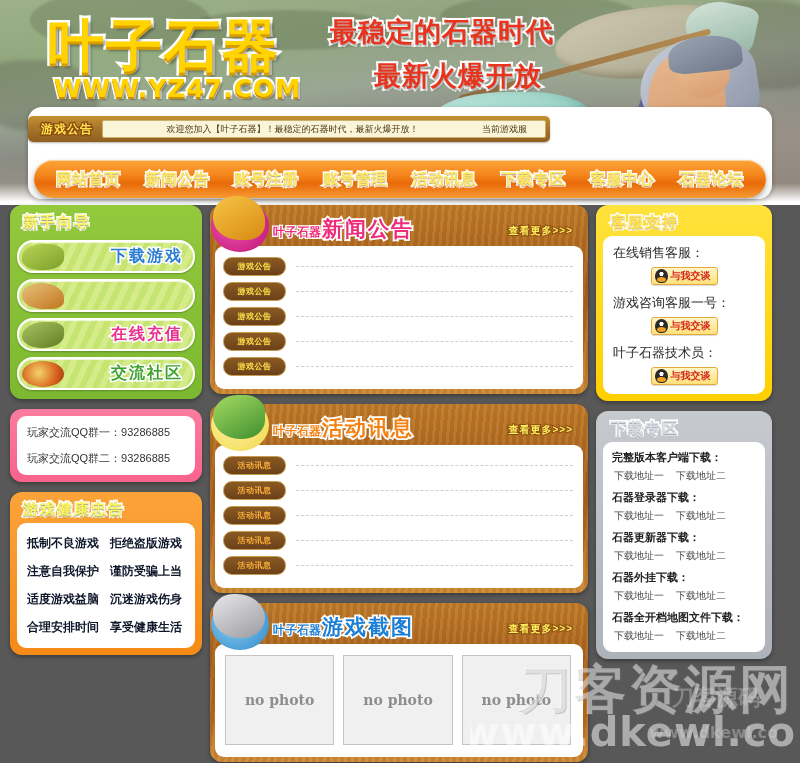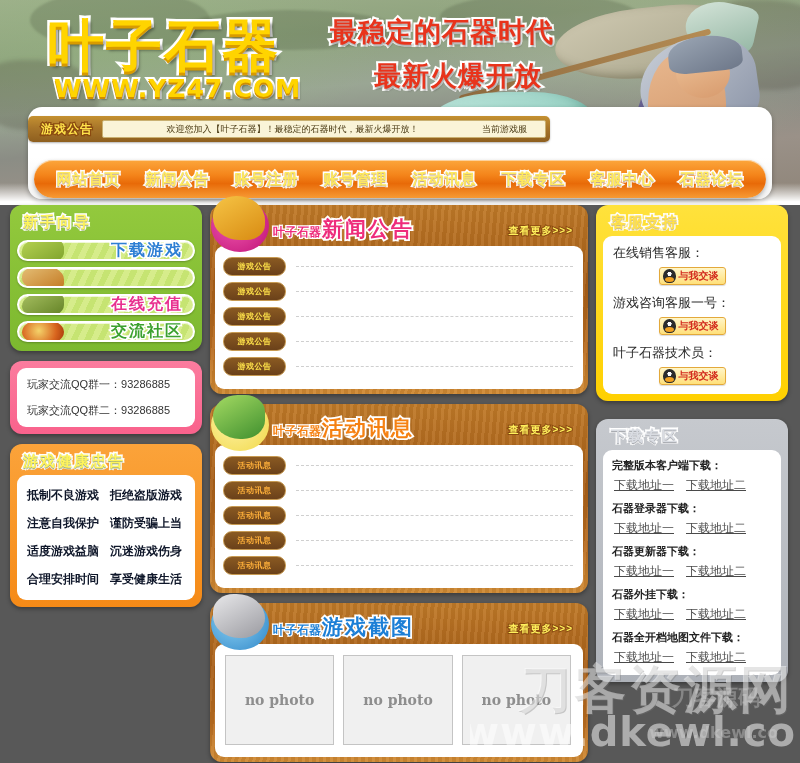--- a/index.html
+++ b/index.html
@@ -169,37 +169,37 @@
     text-shadow: 0 1px 1px rgba(120,60,0,.5);
     cursor: pointer; white-space: nowrap;
     font-family: "DejaVu Sans", sans-serif;
   }
 
   
   .page { position: absolute; left: 0; top: 205px; width: 800px; }
   .cols { display: flex; gap: 8px; padding: 0 10px; align-items: flex-start; }
   .col-left  { width: 192px; display: flex; flex-direction: column; gap: 10px; }
   .col-mid   { width: 378px; display: flex; flex-direction: column; gap: 10px; }
-  .col-right { width: 192px; display: flex; flex-direction: column; gap: 18px; }
+  .col-right { width: 176px; display: flex; flex-direction: column; gap: 10px; }
 
   
   .card { border-radius: 12px; padding: 7px; box-shadow: 0 2px 4px rgba(0,0,0,.35); }
   .card-inner { background: #fff; border-radius: 9px; }
 
   
   .card-green { background: linear-gradient(to bottom,#93C93D,#7CB82F); }
   .card-title-plain {
     font-size: 15px; font-weight: bold; letter-spacing: 2px;
     color: #FFF45B; -webkit-text-stroke: 3px #ffffff; paint-order: stroke fill;
     text-shadow: 0 1px 1px rgba(60,90,10,.6);
     padding: 1px 0 4px 6px; font-family: "DejaVu Sans", sans-serif;
   }
   .guide-list { display: flex; flex-direction: column; gap: 6px; padding: 4px 0 2px 0; }
   .guide-btn {
-    height: 21px; border-radius: 16px;
+    height: 33px; border-radius: 16px;
     background: repeating-linear-gradient(115deg,#D6EC8B 0 6px,#C6E472 6px 12px);
     border: 2px solid #ffffff;
     box-shadow: 0 1px 2px rgba(0,0,0,.25), inset 0 1px 0 rgba(255,255,255,.7);
     display: flex; align-items: center; cursor: pointer; overflow: hidden; gap: 37px;
   }
   .guide-icon { width: 42px; height: 26px; margin-left: 3px; flex: none; position: relative; }
   .gi1 { background: linear-gradient(150deg,#b8d454,#7ca02a); border-radius: 50% 35% 45% 40%; }
   .gi2 { background: linear-gradient(150deg,#e6c27a,#c2761f); border-radius: 45% 55% 30% 50%; }
   .gi3 { background: linear-gradient(150deg,#a9c263,#5f7e22); border-radius: 55% 30% 50% 45%; }
   .gi4 { background: radial-gradient(circle at 40% 45%,#f4d36a,#d8641e 60%,#9e3408); border-radius: 50%; }
@@ -322,21 +322,21 @@
   .title-gray {
     font-size: 15px; font-weight: bold; letter-spacing: 2px;
     color: #D9DCE2; -webkit-text-stroke: 3px #ffffff; paint-order: stroke fill;
     text-shadow: 0 1px 1px rgba(90,95,105,.6);
     padding: 1px 0 4px 8px; font-family: "DejaVu Sans", sans-serif;
   }
   .dl-body { padding: 8px 9px 9px 9px; }
   .dl-group { margin-bottom: 7px; }
   .dl-head { font-size: 11px; color: #222; font-weight: bold; margin-bottom: 4px; }
   .dl-links { display: flex; gap: 12px; padding-left: 2px; }
-  .dl-link { font-size: 12px; color: #4a4a4a; cursor: pointer; white-space: nowrap; text-decoration: underline; }
+  .dl-link { font-size: 10px; color: #4a4a4a; cursor: pointer; white-space: nowrap; }
 
   
   .wm {
     position: absolute; right: 0; bottom: 0; width: 330px; height: 110px;
     pointer-events: none; overflow: hidden;
   }
   .wm-big {
     position: absolute; right: 6px; top: 2px;
     font-size: 52px; font-weight: bold; letter-spacing: 3px;
     color: rgba(255,255,255,.45);

